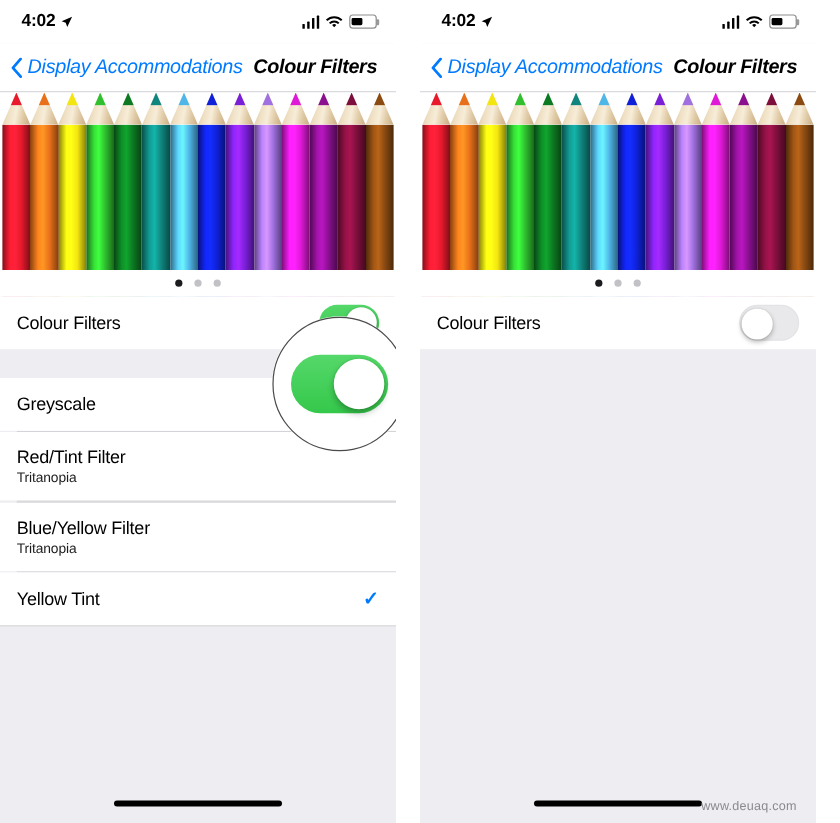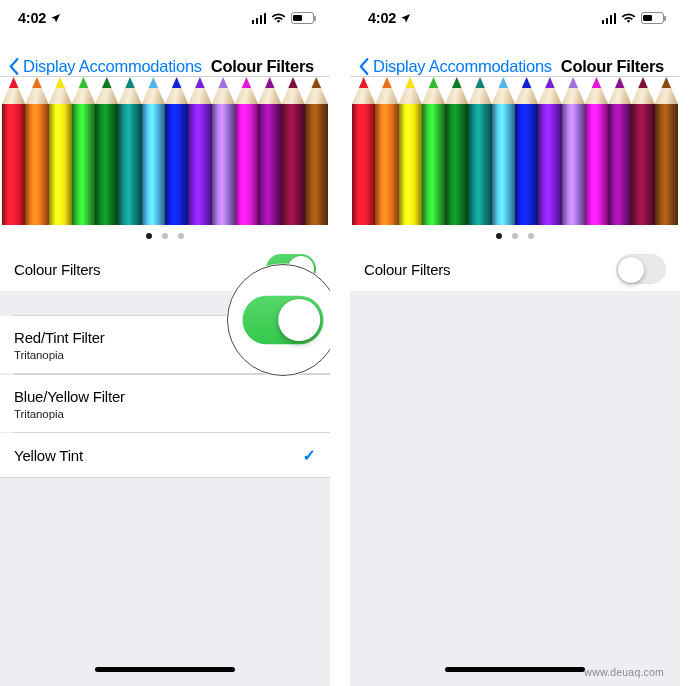--- a/index.html
+++ b/index.html
@@ -56,23 +56,24 @@
     content:""; position: absolute; right: -3.2px; top: 3.2px;
     width: 2px; height: 4.5px; background: rgba(0,0,0,0.4);
     border-radius: 0 1px 1px 0;
   }
   .batt > span { display:block; height: 100%; width: 48%; background: #000; border-radius: 1.2px; }
 
   
   .navbar {
     height: 41px;
     background: #ffffff;
-    display: flex; align-items: flex-end;
+    display: flex; align-items: center;
     padding-left: 9px;
     border-bottom: 1px solid #d2d2d6;
+    font-style: italic;
   }
   .back {
     display: flex; align-items: center;
     color: #007aff; font-size: 16.5px;
     letter-spacing: -0.25px;
     cursor: pointer;
   }
   .chev { margin-right: 4px; display:block; }
   .nav-title {
     font-size: 16.5px; font-weight: bold; color: #000;
@@ -306,20 +307,25 @@
 
     <div class="row">
       <span class="row-title">Colour Filters</span>
       <div class="toggle on">
           <span class="knob"></span>
         </div>
     </div>
     <div class="group-gap"></div>
 
     <div id="list-left">
+        <div class="row">
+          <div class="row-texts">
+            <div class="row-title">Greyscale</div>
+          </div>
+        </div>
         <div class="sep"></div>
         <div class="row two-line">
           <div class="row-texts">
             <div class="row-title">Red/Tint Filter</div>
             <div class="row-sub">Tritanopia</div>
           </div>
         </div>
         <div class="sep"></div>
         <div class="sep"></div>
         <div class="row two-line">

